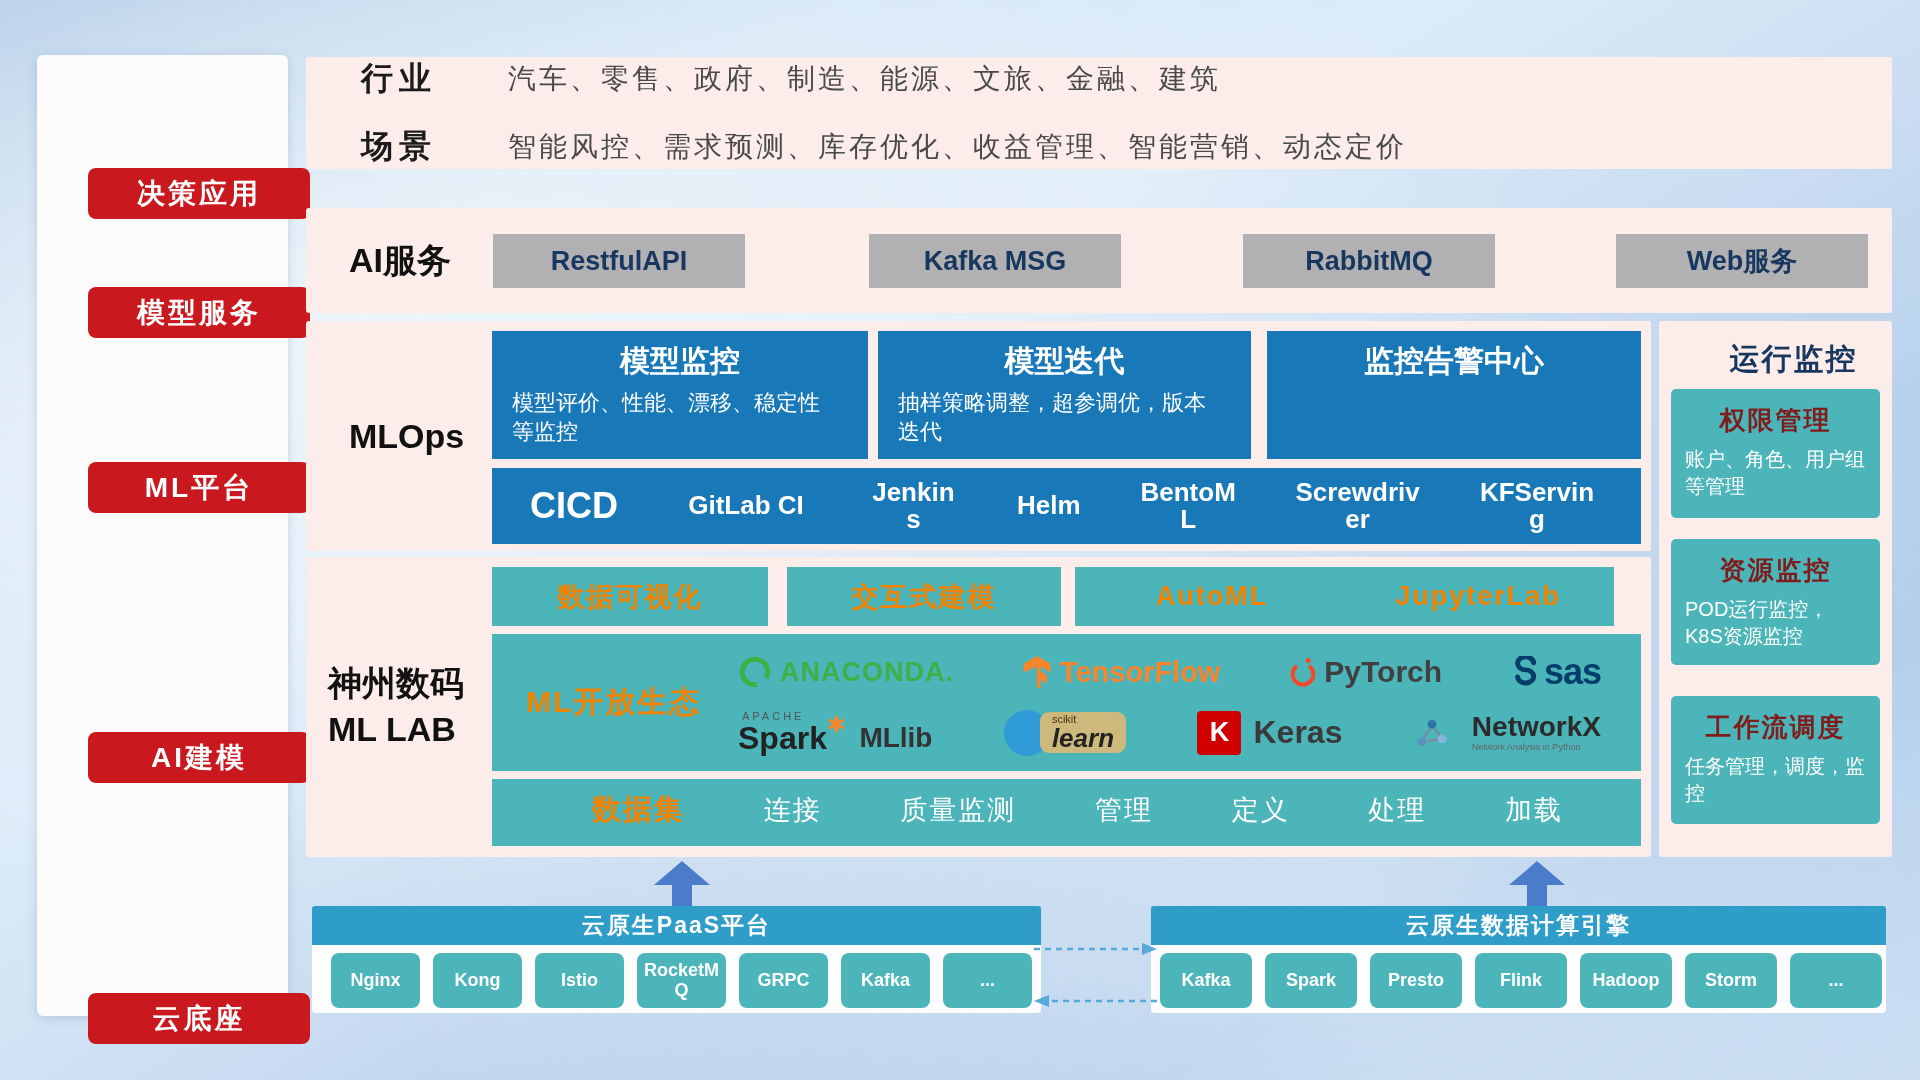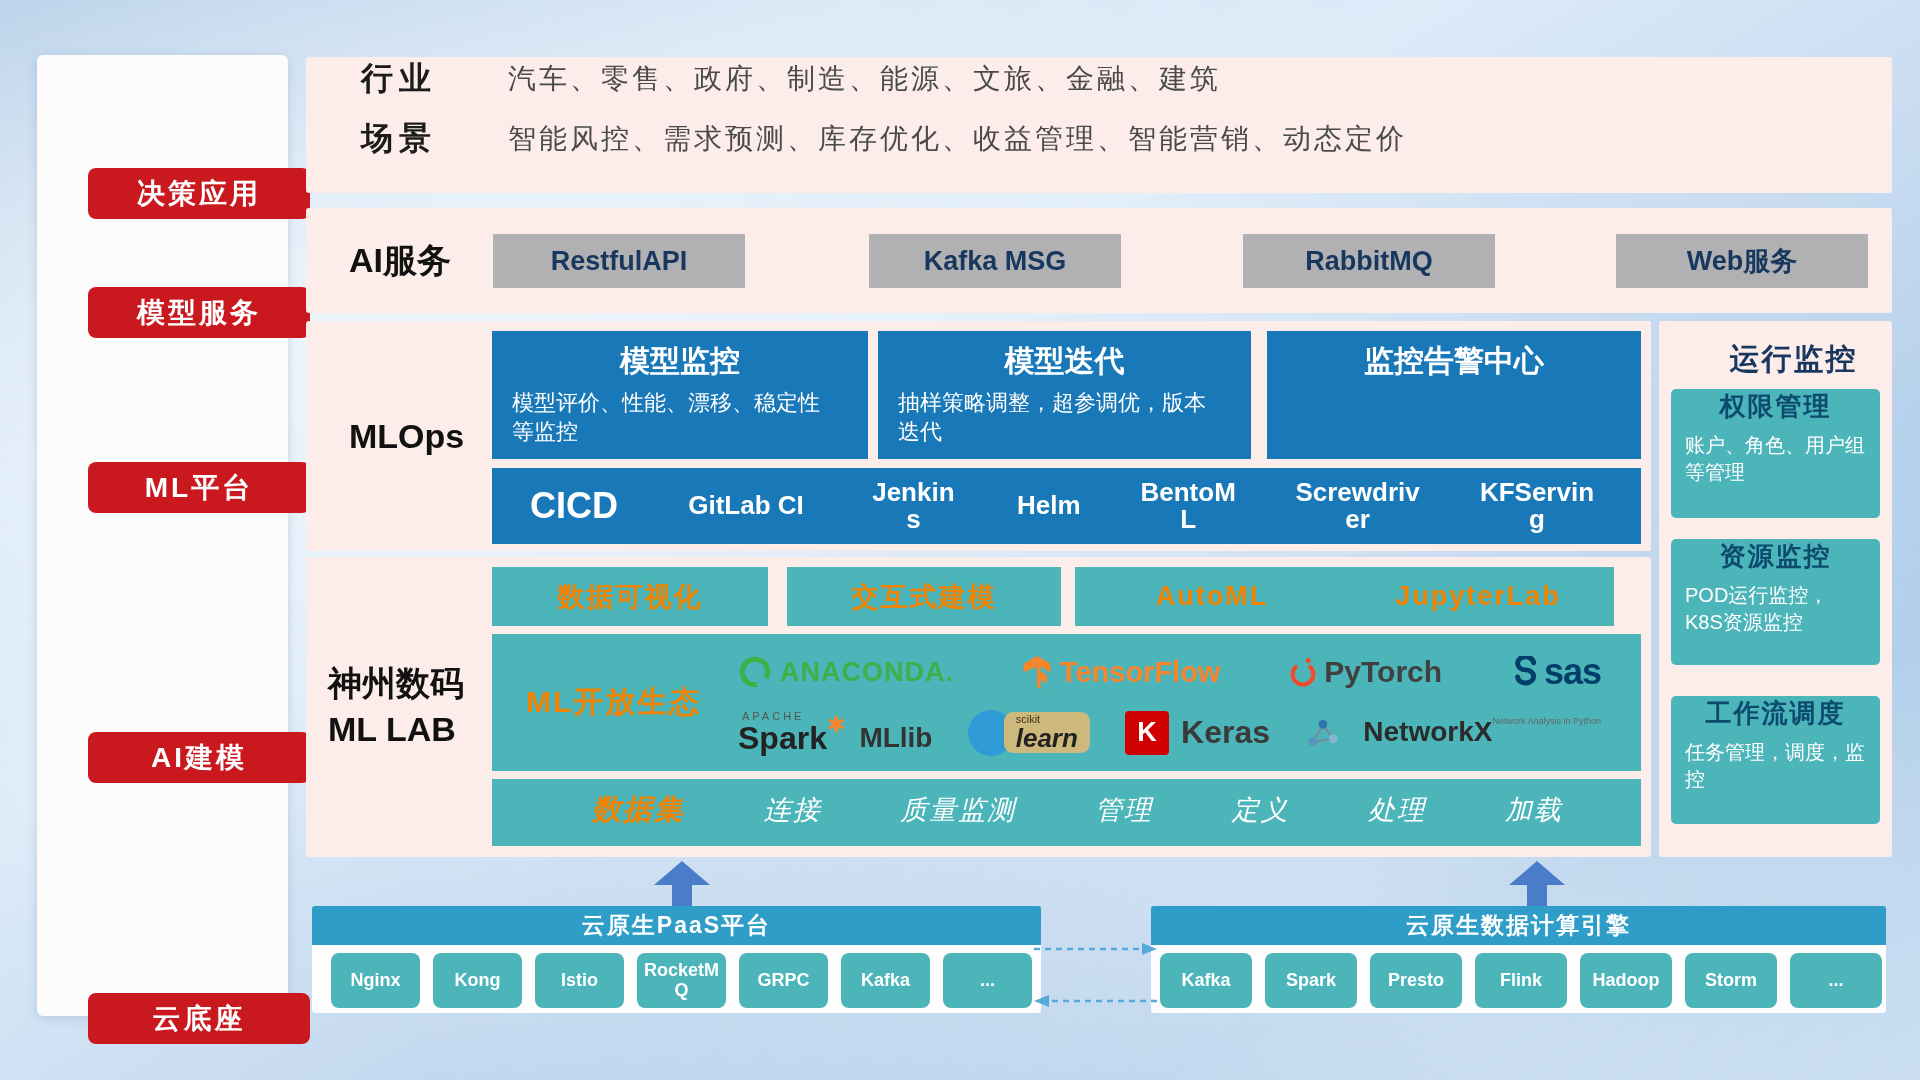--- a/index.html
+++ b/index.html
@@ -14,21 +14,21 @@
   
   .sidebar { left:37px; top:55px; width:251px; height:961px; background:#fbfbfc; border-radius:6px;
     box-shadow:0 2px 10px rgba(90,120,160,.25); }
   .red-btn { position:absolute; left:51px; width:222px; height:51px; background:#c9191e; color:#fff;
     font-size:28px; font-weight:bold; letter-spacing:3px; border-radius:8px;
     display:flex; align-items:center; justify-content:center; }
   .rb0{top:113px} .rb1{top:232px} .rb2{top:407px} .rb3{top:677px} .rb4{top:938px}
 
   
   .panel { position:absolute; background:#fdedea; border-radius:3px; }
-  .panel-top    { left:306px; top:57px;  width:1586px; height:136px; display:flex; flex-direction:column; justify-content:flex-start; gap:16px; padding-left:55px; }
+  .panel-top    { left:306px; top:57px;  width:1586px; height:112px; display:flex; flex-direction:column; justify-content:space-between; gap:16px; padding-left:55px; }
   .panel-ai     { left:306px; top:208px; width:1586px; height:105px; }
   .panel-mlops  { left:306px; top:321px; width:1345px; height:230px; }
   .panel-mllab  { left:306px; top:557px; width:1345px; height:300px; }
   .panel-monitor{ left:1659px; top:321px; width:233px; height:536px; }
 
   .tp-row { display:flex; align-items:center; }
   .tp-label { width:147px; font-size:32px; font-weight:bold; color:#1b1b1b; letter-spacing:6px; }
   .tp-value { font-size:28px; color:#4a4a4a; letter-spacing:3px; }
 
   .side-label { position:absolute; top:0; height:100%; display:flex; align-items:center;
@@ -84,35 +84,35 @@
   .scikit-circle { width:46px; height:46px; border-radius:50%; background:#2f9bd7; display:inline-block; }
   .scikit-badge { margin-left:-10px; background:#cdb97c; border-radius:9px; padding:2px 12px;
     display:flex; flex-direction:column; line-height:1; }
   .scikit-super { font-size:11px; color:#40351a; }
   .scikit-word { font-size:26px; font-weight:bold; font-style:italic; color:#222; }
 
   .keras-square { width:44px; height:44px; background:#d00000; border-radius:4px; color:#fff;
     font-size:27px; font-weight:bold; display:flex; align-items:center; justify-content:center; }
   .keras-text { font-size:32px; font-weight:600; color:#3a3a3a; margin-left:12px; }
 
-  .nx-stack { display:flex; flex-direction:row; line-height:1.1; margin-left:22px; }
+  .nx-stack { display:flex; flex-direction:column; line-height:1.1; margin-left:22px; }
   .nx-text { font-size:28px; font-weight:600; color:#2b2b2b; }
   .nx-sub { font-size:9px; color:#666; }
 
   .dataset-bar { position:absolute; left:186px; top:222px; width:1149px; height:67px;
-    display:flex; align-items:center; justify-content:space-between; padding:0 78px 5px 100px;font-style:italic; }
+    display:flex; align-items:center; justify-content:space-between; padding:0 78px 5px 100px; }
   .dataset-label { color:#f08300; font-size:29px; font-weight:bold; letter-spacing:2px; }
   .dataset-item { color:#fff; font-size:27px; letter-spacing:2px; }
 
   
   .mon-title { position:absolute; top:18px; left:0; width:100%; text-align:center;
     font-size:30px; font-weight:bold; color:#17375e; letter-spacing:2px;padding-left:36px; }
   .mon-card { position:absolute; left:12px; width:209px; border-radius:5px; color:#fff; }
   .mon0{top:68px;height:129px} .mon1{top:218px;height:126px} .mon2{top:375px;height:128px}
-  .mon-card-title { text-align:center; font-size:26px; font-weight:bold; color:#0c4a6e; letter-spacing:2px; }
+  .mon-card-title { text-align:center; font-size:26px; font-weight:bold; color:#7f1d1d; margin-top:14px; letter-spacing:2px; }
   .mon-card-desc { font-size:20px; line-height:1.35; padding:8px 14px 0 14px; }
 
   
   .up-arrow { position:absolute; width:56px; }
   .up-arrow .tri { width:0; height:0; border-left:28px solid transparent; border-right:28px solid transparent;
     border-bottom:24px solid #4b7cc9; }
   .up-arrow .stem { width:20px; height:22px; background:#4b7cc9; margin:0 auto; }
   .ua0{left:654px;top:861px} .ua1{left:1509px;top:861px}
 
   .cloud-bar { position:absolute; top:906px; height:39px; background:#2e9dc8; color:#fff;

